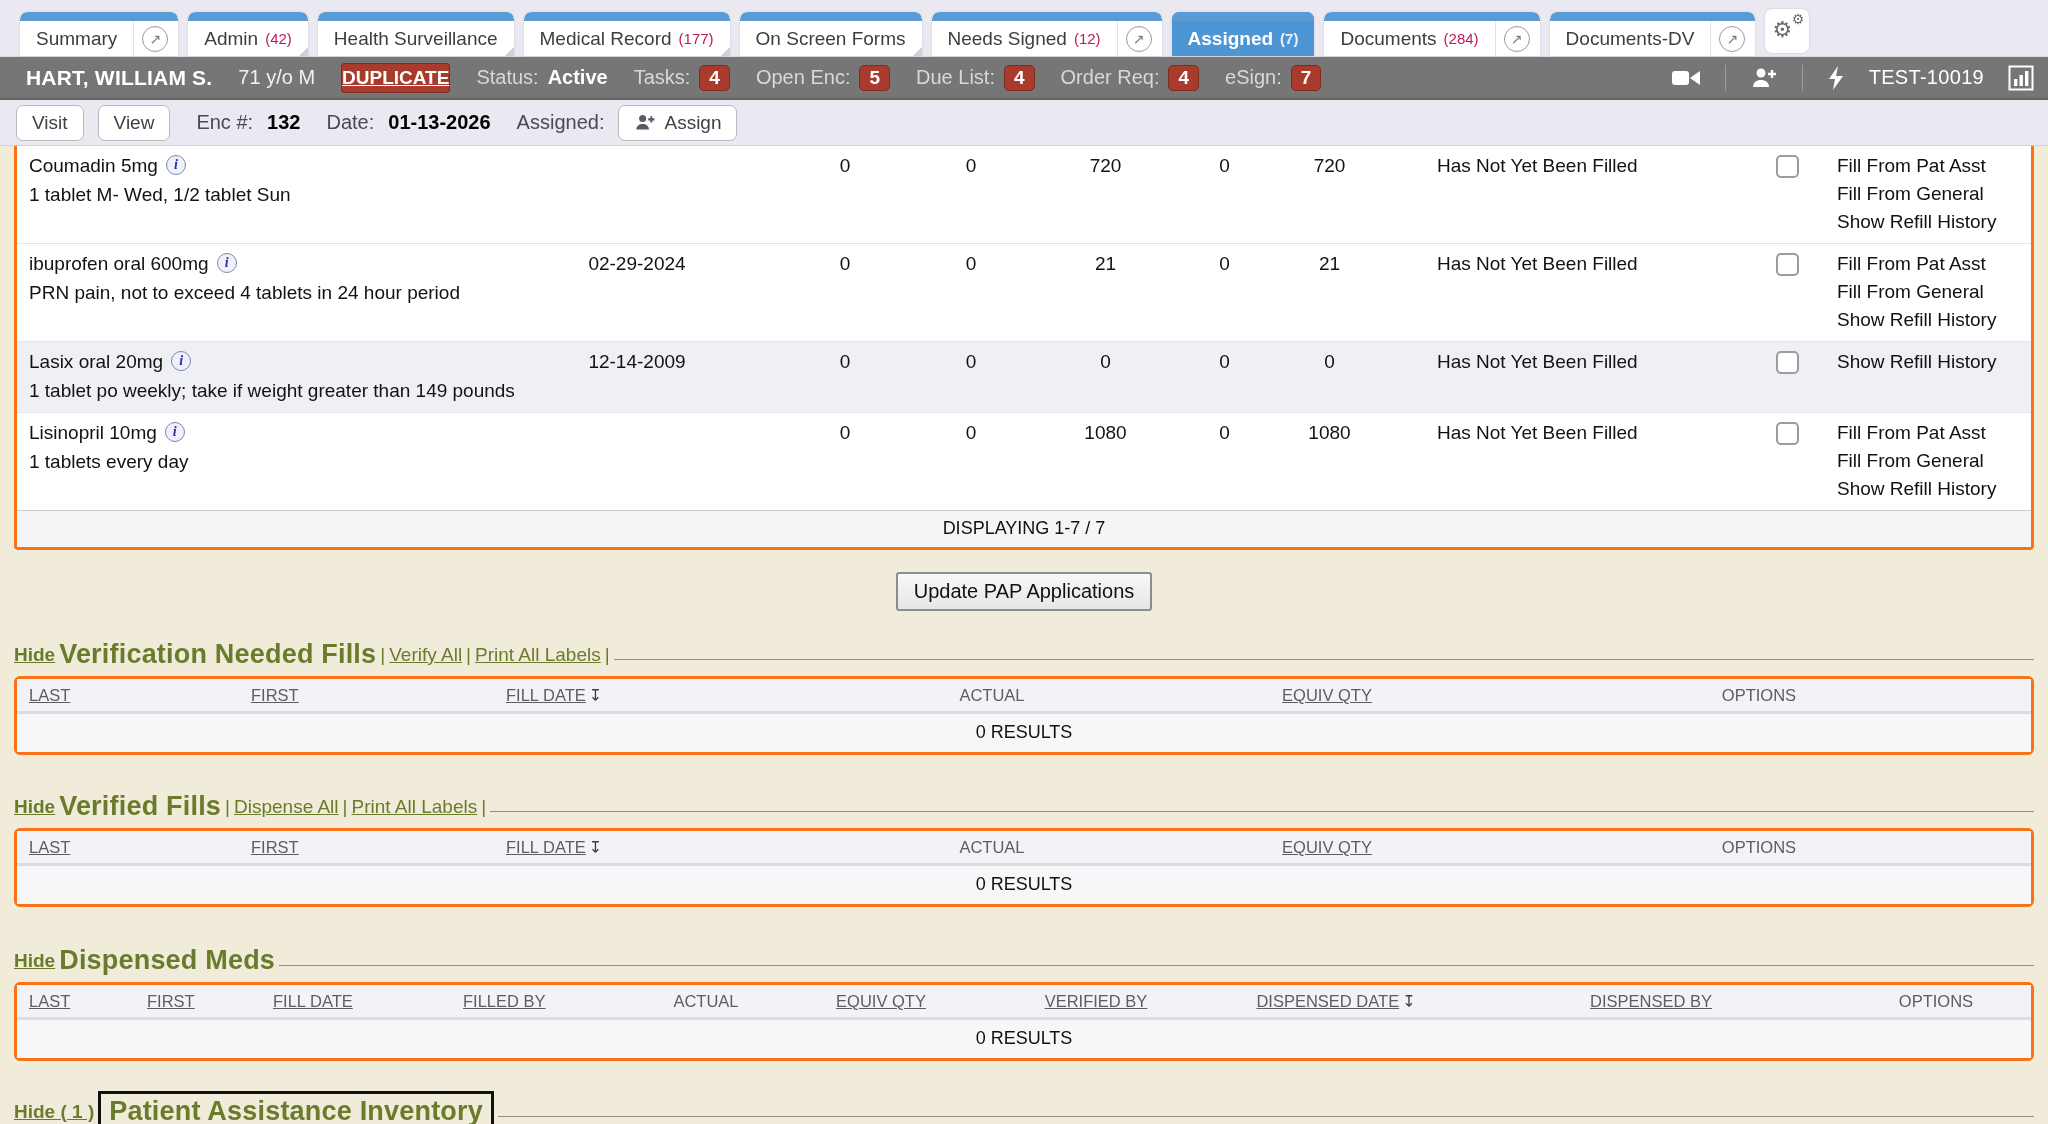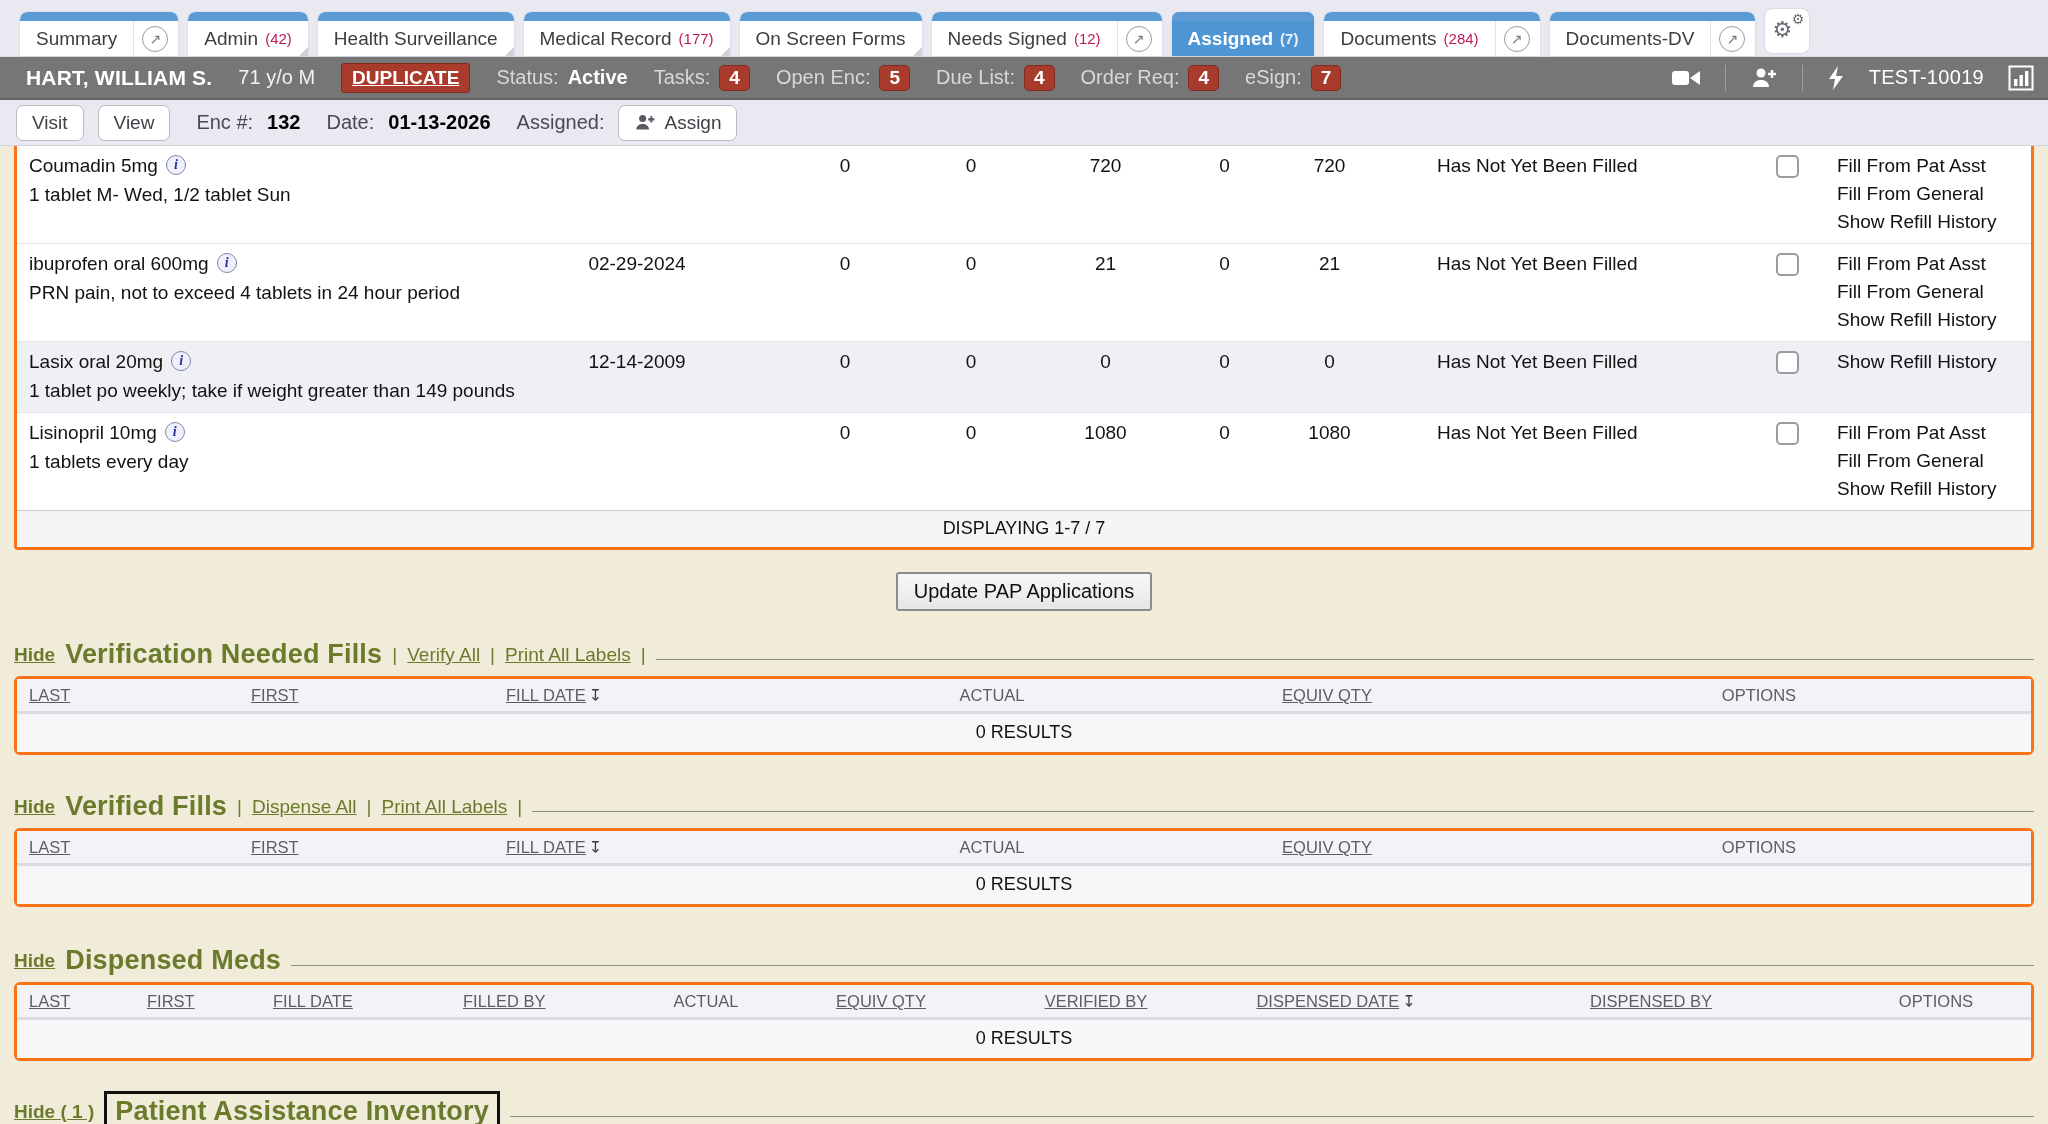--- a/index.html
+++ b/index.html
@@ -22,21 +22,21 @@
   .tab.active .cnt{color:#eaf2fb;font-weight:bold;}
   .gearbtn{height:44px;width:44px;background:#fff;border-radius:7px;margin-bottom:3px;box-shadow:0 0 2px rgba(0,0,0,.2);
     position:relative;cursor:pointer;}
   .gearbtn .g1{position:absolute;left:7px;top:8px;font-size:22px;color:#6a6a72;}
   .gearbtn .g2{position:absolute;right:5px;top:2px;font-size:14px;color:#6a6a72;}
 
   
   .pbar{height:43px;background:#767676;border-bottom:2px solid #646464;display:flex;align-items:center;color:#fff;padding:0 14px 0 26px;font-size:20px;gap:26px;}
   .pbar .pname{font-weight:bold;font-size:21px;letter-spacing:.2px;}
   .pbar .agesex{color:#f2f2f2;}
-  .badge-dup{background:#a93b2c;border:1px solid #7f2b1f;border-radius:3px;color:#fff;font-weight:bold;text-decoration:underline;padding:3px 10px;font-size:19px;cursor:pointer;}
+  .badge-dup{background:#a93b2c;border:1px solid #7f2b1f;border-radius:3px;color:#fff;font-weight:bold;text-decoration:underline;padding:3px 0;font-size:19px;cursor:pointer;}
   .kv{display:flex;align-items:center;gap:9px;}
   .kv .k{color:#d8d8d8;}
   .kv .v{color:#fff;font-weight:bold;}
   .numbadge{background:#a93b2c;border:1px solid #7f2b1f;border-radius:5px;color:#fff;font-weight:bold;padding:1px 9px;font-size:19px;cursor:pointer;}
   .pbar .spacer{flex:1;}
   .pbar .icons{display:flex;align-items:center;gap:24px;}
   .vsep{width:1px;height:26px;background:#9f9f9f;}
   .station{font-size:20px;color:#fff;letter-spacing:.3px;}
   .icon-btn{display:flex;align-items:center;justify-content:center;cursor:pointer;}
 
@@ -76,21 +76,21 @@
   .opts{display:flex;flex-direction:column;gap:6px;padding-bottom:10px;}
   .optlink{color:#111;cursor:pointer;white-space:nowrap;}
   .r1{min-height:77px;}.r2{min-height:85px;}.r3{min-height:64px;}.r4{min-height:88px;}
 
   
   .paprow{display:flex;justify-content:center;margin:22px 0 0 0;}
   .papbtn{background:linear-gradient(#f8f8f8,#e6e6e6);border:2px solid #8c8c8c;border-radius:3px;font-size:20px;color:#111;
     padding:6px 16px;font-family:inherit;cursor:pointer;}
 
   
-  .sechead{display:flex;align-items:center;margin:0 14px;gap:10px;}
+  .sechead{display:flex;align-items:center;margin:0 14px;gap:4px;}
   .sec1{margin-top:28px;}.sec2{margin-top:36px;}.sec3{margin-top:38px;}.sec4{margin-top:30px;}
   .hidelink{color:#6a7b2c;font-weight:bold;font-size:19px;text-decoration:underline;cursor:pointer;white-space:nowrap;}
   .sectitle{color:#6a7b2c;font-weight:bold;font-size:27px;white-space:nowrap;letter-spacing:.2px;}
   .sectitle.boxed{border:3px solid #101010;padding:2px 8px;background:#f1ecda;}
   .seclink{color:#6a7b2c;font-size:19px;text-decoration:underline;cursor:pointer;white-space:nowrap;}
   .pipe{color:#6a7b2c;font-size:19px;}
   .rule{flex:1;border-top:1px solid #8e8e86;margin-top:10px;}
   .sectable{margin-top:6px;border-radius:6px;}
 
   .fills-grid{display:grid;grid-template-columns:222px 255px 323px 350px 320px 1fr;}

